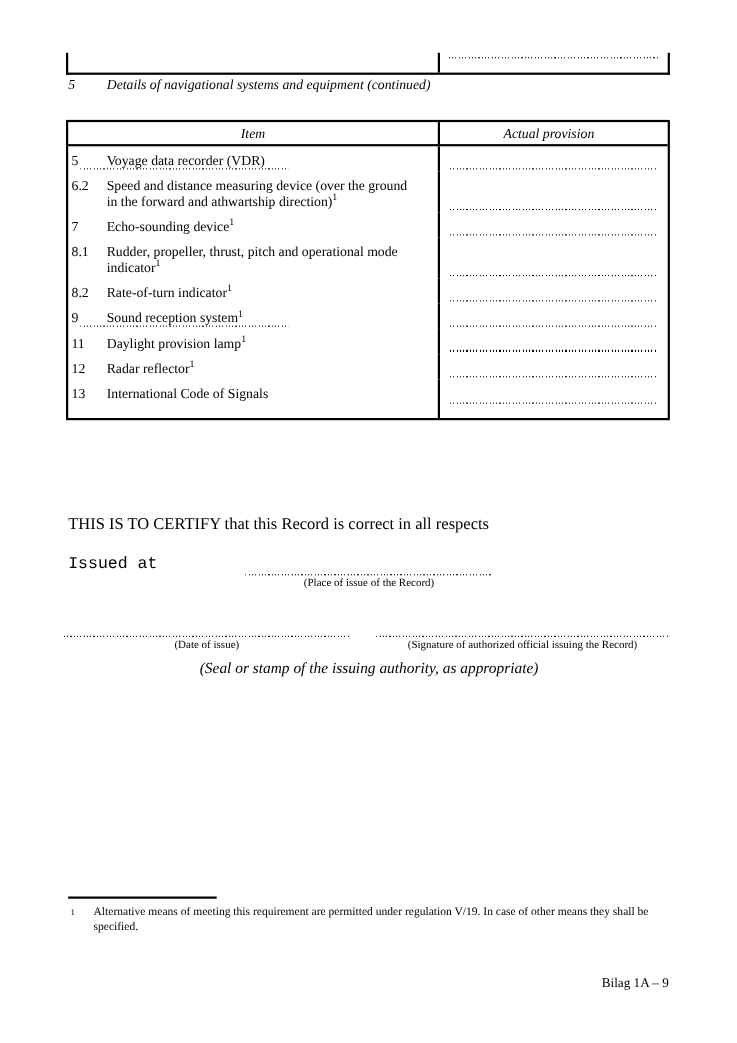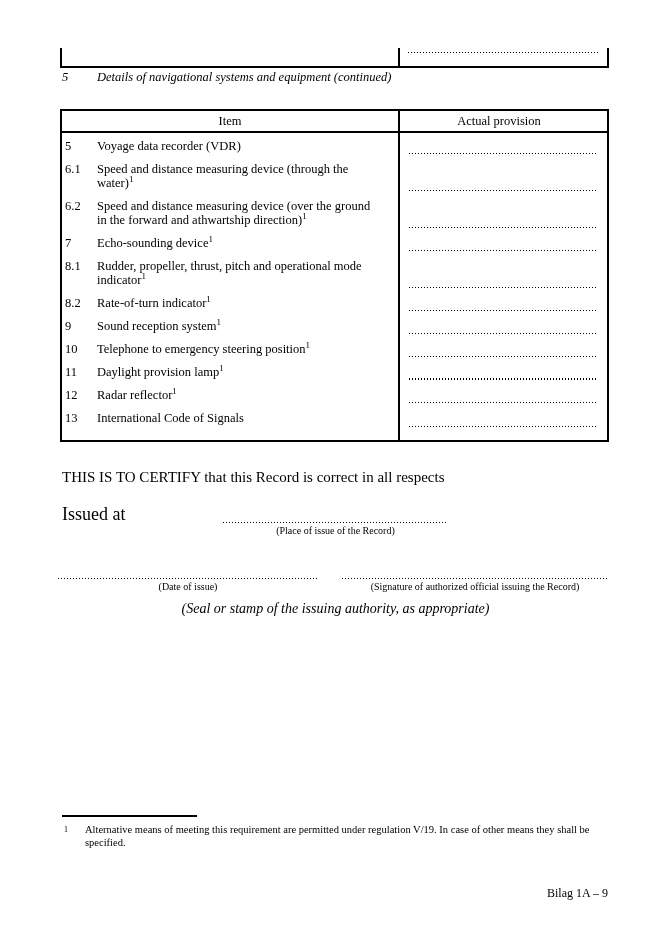--- a/index.html
+++ b/index.html
@@ -45,36 +45,36 @@
     font-size: 12.5px;
   }
   .section-heading .sec-num { width: 35px; }
 
   
   .eq-table {
     position: absolute; left: 60px; top: 109px; width: 549px;
     border: 2px solid #000;
     font-size: 12.5px; line-height: 14px;
   }
-  .t-head { display: flex; height: 22px; border-bottom: 2px solid #000; }
+  .t-head { display: flex; height: 22px; border-bottom: 2px solid #000; font-style: italic; }
   .t-head .h-item { width: 336px; text-align: center; line-height: 21px; }
   .t-head .h-prov { width: 200px; border-left: 2px solid #000; text-align: center; line-height: 21px; }
   .t-row { display: flex; }
   .t-left { width: 336px; display: flex; padding-top: 6px; padding-bottom: 3px; }
   .t-num { width: 35px; padding-left: 3px; flex-shrink: 0; }
   .t-text { width: 285px; }
   .t-prov { width: 209px; border-left: 2px solid #000; position: relative; }
   .t-prov .dotline { position: absolute; left: 9px; right: 9px; bottom: 2px; }
   .t-row:last-child .t-left { padding-bottom: 15px; }
   .t-row:last-child .t-prov .dotline { bottom: 13px; }
   sup { font-size: 9px; line-height: 0; vertical-align: super; }
 
   
   .certify-statement { position: absolute; left: 62px; top: 469px; font-size: 15px; }
-  .issued-at { position: absolute; left: 62px; top: 504px; font-size: 18px; }
+  .issued-at { position: absolute; left: 62px; top: 504px; font-size: 15px; font-family: Liberation Mono, monospace; }
   .fill-group { position: absolute; text-align: center; font-size: 10px; }
   .fill-group .dotline { margin-bottom: 2px; }
   .place-group { left: 223px; top: 522px; width: 225px; }
   .date-group { left: 58px; top: 578px; width: 260px; }
   .sig-group { left: 342px; top: 578px; width: 266px; }
   .seal-caption {
     position: absolute; left: 62px; top: 601px; width: 547px;
     text-align: center; font-size: 14px; font-style: italic;
   }
 
@@ -111,24 +111,20 @@
         <div class="t-row">
           <div class="t-left">
             <div class="t-num">5</div>
             <div class="t-text"><span>Voyage data recorder (VDR)</span></div>
           </div>
           <div class="t-prov">
             <div class="dotline"></div>
           </div>
         </div>
         <div class="t-row">
-          <div class="t-left">
-            <div class="t-num">6.1</div>
-            <div class="t-text"><span>Speed and distance measuring device (through the water)</span><sup>1</sup></div>
-          </div>
           <div class="t-prov">
             <div class="dotline"></div>
           </div>
         </div>
         <div class="t-row">
           <div class="t-left">
             <div class="t-num">6.2</div>
             <div class="t-text"><span>Speed and distance measuring device (over the ground in the forward and athwartship direction)</span><sup>1</sup></div>
           </div>
           <div class="t-prov">
@@ -165,24 +161,20 @@
         <div class="t-row">
           <div class="t-left">
             <div class="t-num">9</div>
             <div class="t-text"><span>Sound reception system</span><sup>1</sup></div>
           </div>
           <div class="t-prov">
             <div class="dotline"></div>
           </div>
         </div>
         <div class="t-row">
-          <div class="t-left">
-            <div class="t-num">10</div>
-            <div class="t-text"><span>Telephone to emergency steering position</span><sup>1</sup></div>
-          </div>
           <div class="t-prov">
             <div class="dotline"></div>
           </div>
         </div>
         <div class="t-row">
           <div class="t-left">
             <div class="t-num">11</div>
             <div class="t-text"><span>Daylight provision lamp</span><sup>1</sup></div>
           </div>
           <div class="t-prov">

